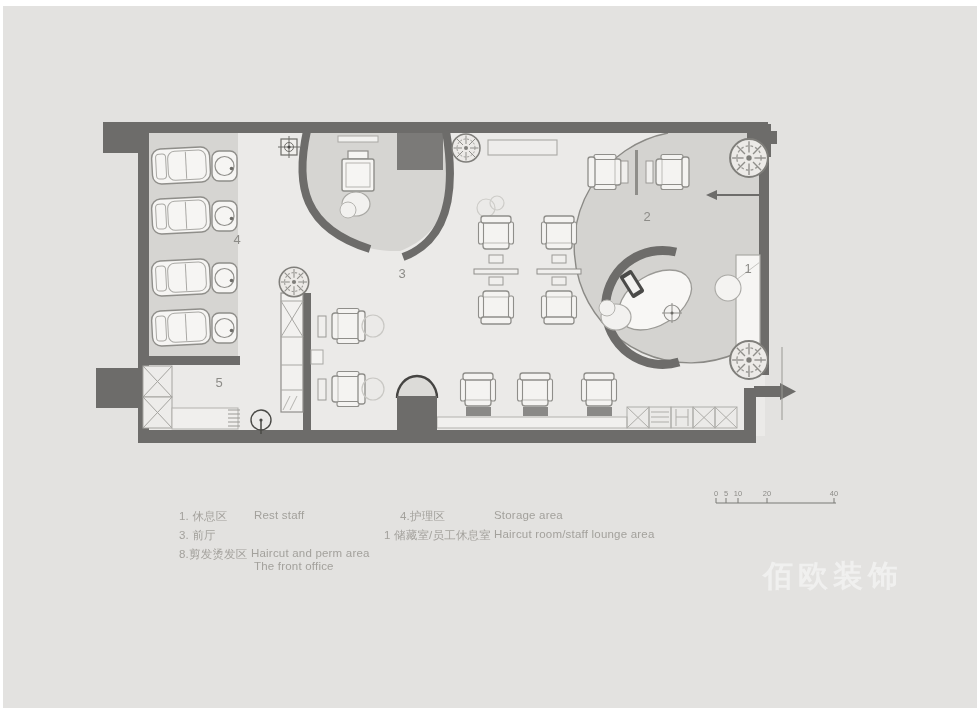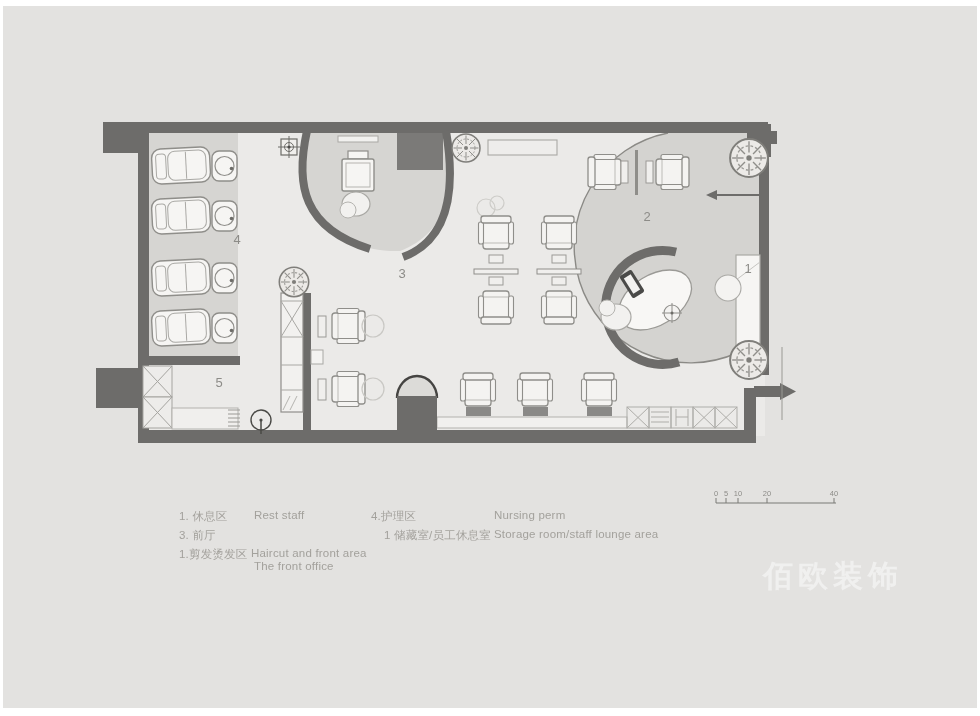--- a/index.html
+++ b/index.html
@@ -315,26 +315,26 @@
     <text x="237" y="244">4</text>
     <text x="219" y="387">5</text>
   </g>
 </svg>
 
 <div class="legend">
   <span class="lg" style="left:135px;top:509px">1. 休息区</span>
   <span class="lg" style="left:210px;top:509px">Rest staff</span>
   <span class="lg" style="left:135px;top:528px">3. 前厅</span>
   <span class="lg" style="left:210px;top:560px">The front office</span>
-  <span class="lg" style="left:135px;top:547px">1.剪发烫发区</span>
-  <span class="lg" style="left:207px;top:547px">Haircut and front area</span>
-  <span class="lg" style="left:327px;top:509px">4.护理区</span>
-  <span class="lg" style="left:450px;top:509px">Nursing perm</span>
+  <span class="lg" style="left:135px;top:547px">8.剪发烫发区</span>
+  <span class="lg" style="left:207px;top:547px">Haircut and perm area</span>
+  <span class="lg" style="left:356px;top:509px">4.护理区</span>
+  <span class="lg" style="left:450px;top:509px">Storage area</span>
   <span class="lg" style="left:340px;top:528px">1 储藏室/员工休息室</span>
-  <span class="lg" style="left:450px;top:528px">Storage room/staff lounge area</span>
+  <span class="lg" style="left:450px;top:528px">Haircut room/staff lounge area</span>
 </div>
 
 <svg class="scalebar" width="130" height="20" viewBox="0 0 130 20">
   <line x1="2" y1="14" x2="122" y2="14" stroke="#7b7a76" stroke-width="1.2"></line>
   <g stroke="#7b7a76" stroke-width="1">
     <line x1="2" y1="9" x2="2" y2="14"></line>
       <line x1="12" y1="9" x2="12" y2="14"></line>
     <line x1="24" y1="9" x2="24" y2="14"></line>
       <line x1="53" y1="9" x2="53" y2="14"></line>
     <line x1="120" y1="9" x2="120" y2="14"></line>

